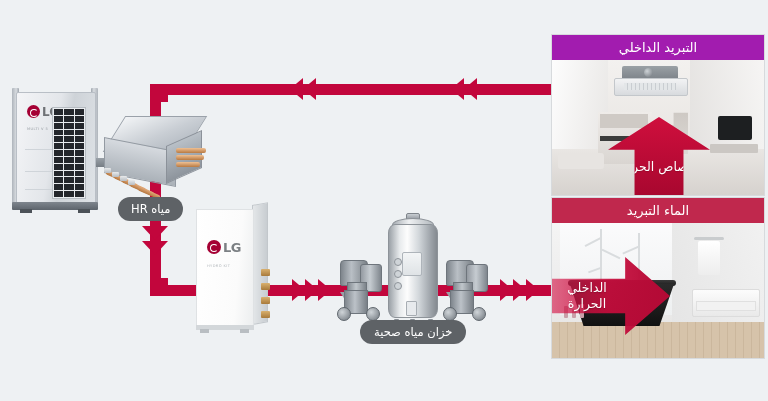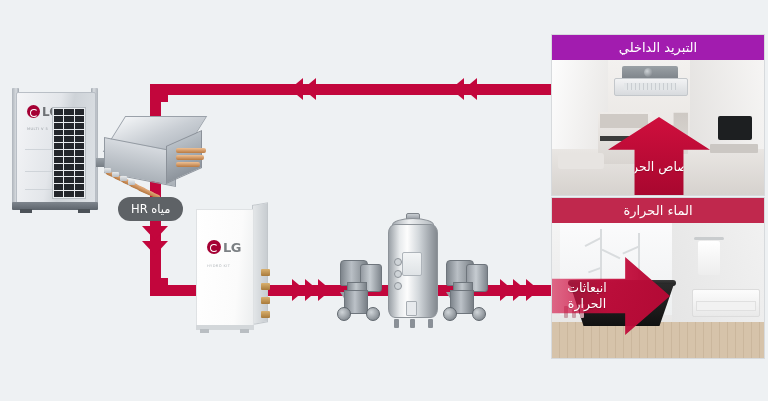--- a/index.html
+++ b/index.html
@@ -439,20 +439,21 @@
     <div class="pump" style="left:108px;">
       <div class="motor"></div>
       <div class="motor2"></div>
       <div class="neck"></div>
       <div class="cone"></div>
       <div class="body"></div>
       <div class="wheel" style="left:-1px;top:47px;"></div>
       <div class="wheel" style="left:28px;top:47px;"></div>
     </div>
 
+    <div class="tank-cap-label">خزان مياه صحية</div>
   </div>
 
   <div class="panel" style="top:35px;">
     <div class="panel-hd" style="background:#a21caf;">التبريد الداخلي</div>
     <div class="panel-body" id="scene1">
       <div class="lr-wallL"></div>
       <div class="lr-wallR"></div>
       <div class="lr-floor"></div>
       <div class="lr-kitchen"></div>
       <div class="lr-kcab"></div>
@@ -467,21 +468,21 @@
         <div class="cass-face"></div>
         <div class="cass-grill"></div>
       </div>
       <div class="arrow-up">
         <span>امتصاص الحرارة</span>
       </div>
     </div>
   </div>
 
   <div class="panel" style="top:198px;">
-    <div class="panel-hd" style="background:#c0284d;">الماء الحرارة</div>
+    <div class="panel-hd" style="background:#c0284d;">الماء التبريد</div>
     <div class="panel-body" id="scene2">
       <div class="ba-winL">
         <div class="ba-tree" style="left:40px;top:6px;width:2px;height:84px;"></div>
         <div class="ba-tree" style="left:24px;top:18px;width:18px;height:2px;transform:rotate(-28deg);"></div>
         <div class="ba-tree" style="left:41px;top:30px;width:20px;height:2px;transform:rotate(26deg);"></div>
         <div class="ba-tree" style="left:28px;top:46px;width:14px;height:2px;transform:rotate(-20deg);"></div>
         <div class="ba-tree" style="left:78px;top:10px;width:2px;height:78px;"></div>
         <div class="ba-tree" style="left:62px;top:26px;width:18px;height:2px;transform:rotate(-24deg);"></div>
       </div>
       <div class="ba-wallR"></div>
@@ -489,18 +490,18 @@
       <div class="ba-towel"></div>
       <div class="ba-vanity"></div>
       <div class="ba-vandrawer"></div>
       <div class="ba-floor"></div>
       <div class="ba-tubrim"></div>
       <div class="ba-tub"></div>
       <div class="ba-bottle" style="left:12px;bottom:40px;height:12px;"></div>
       <div class="ba-bottle" style="left:20px;bottom:40px;height:9px;"></div>
       <div class="ba-bottle" style="left:28px;bottom:40px;height:14px;"></div>
       <div class="arrow-right">
-        <span>انبعاثات الحرارة</span>
+        <span>الداخلي الحرارة</span>
       </div>
     </div>
   </div>
 
 </div>
 
 </body></html>

